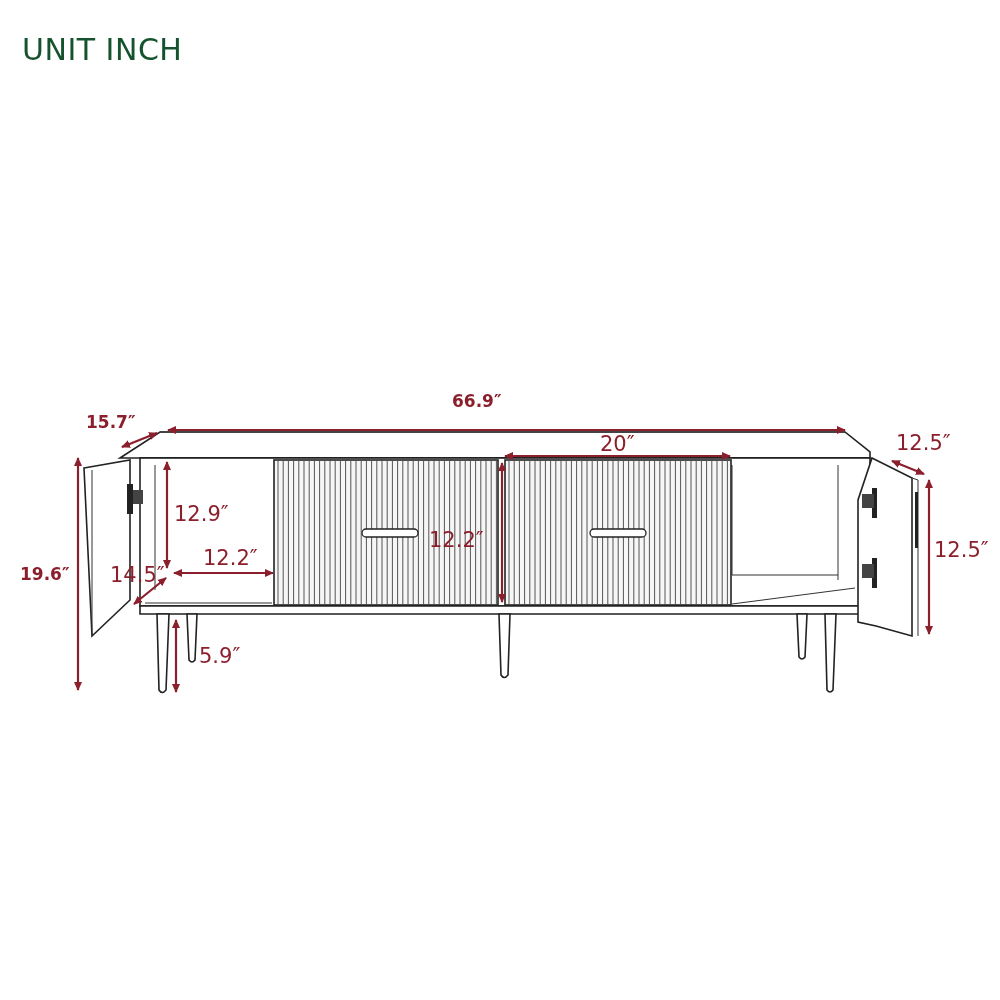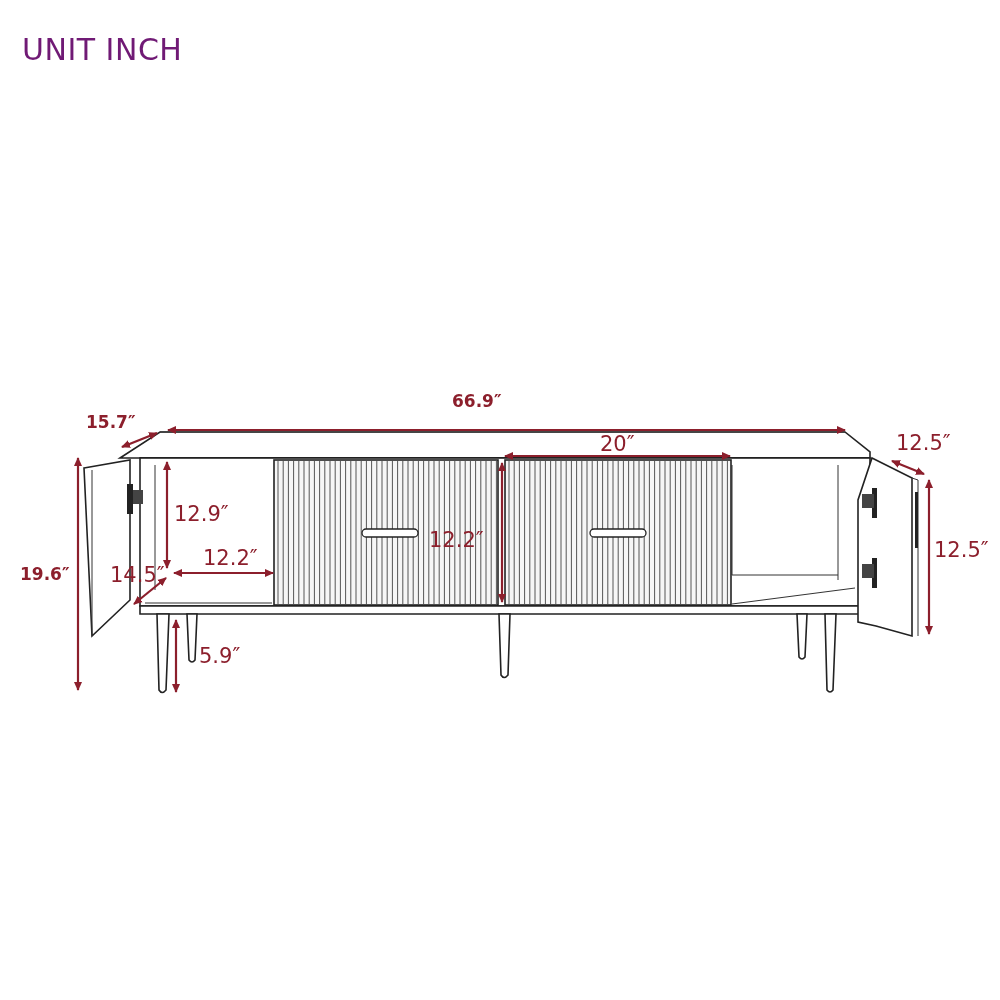--- a/index.html
+++ b/index.html
@@ -1,17 +1,17 @@
 <!DOCTYPE html>
 <html><head>
 <meta charset="utf-8">
 <style>
   html,body{margin:0;padding:0;background:#ffffff;}
   body{width:1000px;height:1000px;position:relative;overflow:hidden;font-family:"DejaVu Sans",sans-serif;}
-  .title{position:absolute;left:22px;top:32px;font-family:"DejaVu Sans",sans-serif;font-size:30px;color:#701a75;letter-spacing:0.5px;text-align:center;}
+  .title{position:absolute;left:22px;top:32px;font-family:"DejaVu Sans",sans-serif;font-size:30px;color:#14532d;letter-spacing:0.5px;text-align:center;}
   svg{position:absolute;left:0;top:0;}
   .lbl{font-family:"DejaVu Sans",sans-serif;font-weight:bold;font-size:17px;fill:#8c1f2c;}
   .lbl-big{font-family:"DejaVu Sans",sans-serif;font-size:21px;fill:#8c1f2c;}
   .dim{stroke:#8c1f2c;stroke-width:2.2;fill:none;}
   .ink{stroke:#222;stroke-width:1.6;fill:#fff;}
   .ink-thin{stroke:#333;stroke-width:1;fill:none;}
   .flute{stroke:#555;stroke-width:1;}
 </style>
 </head>
 <body>

